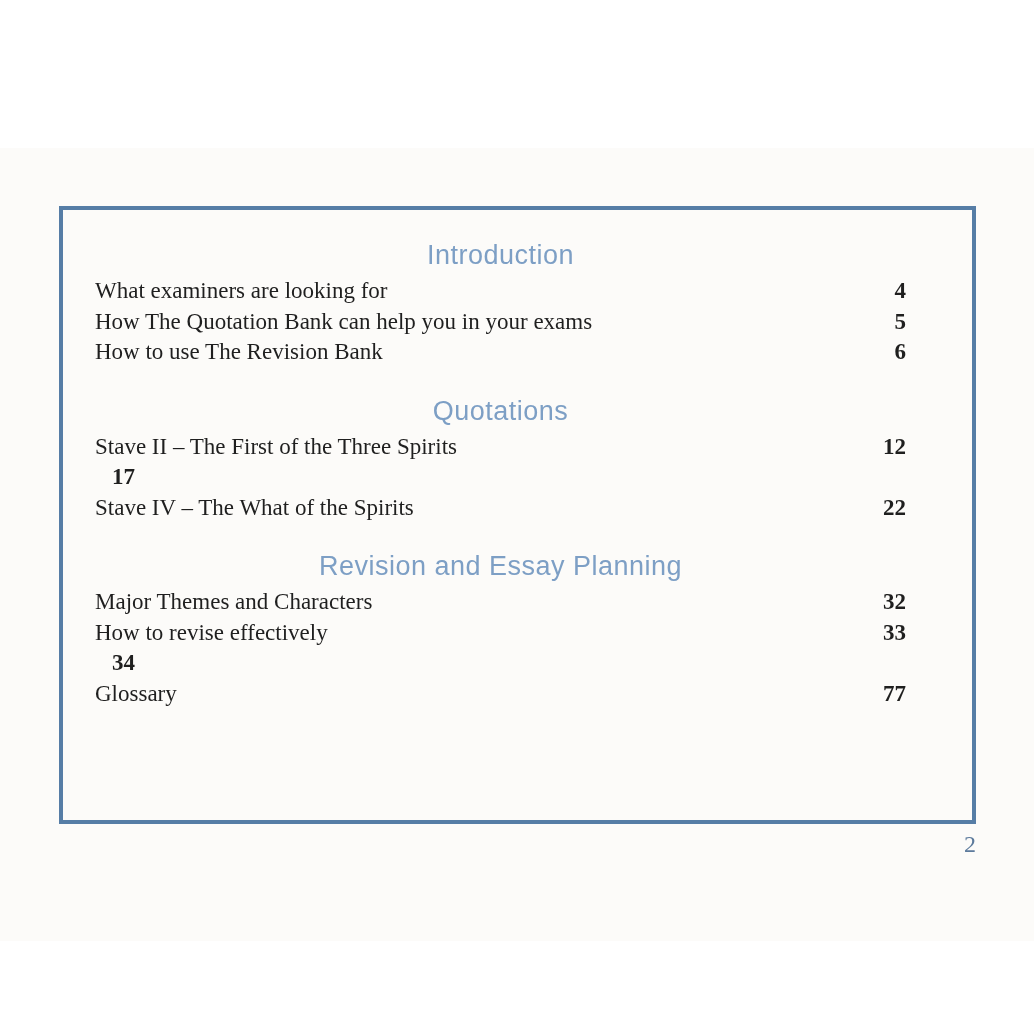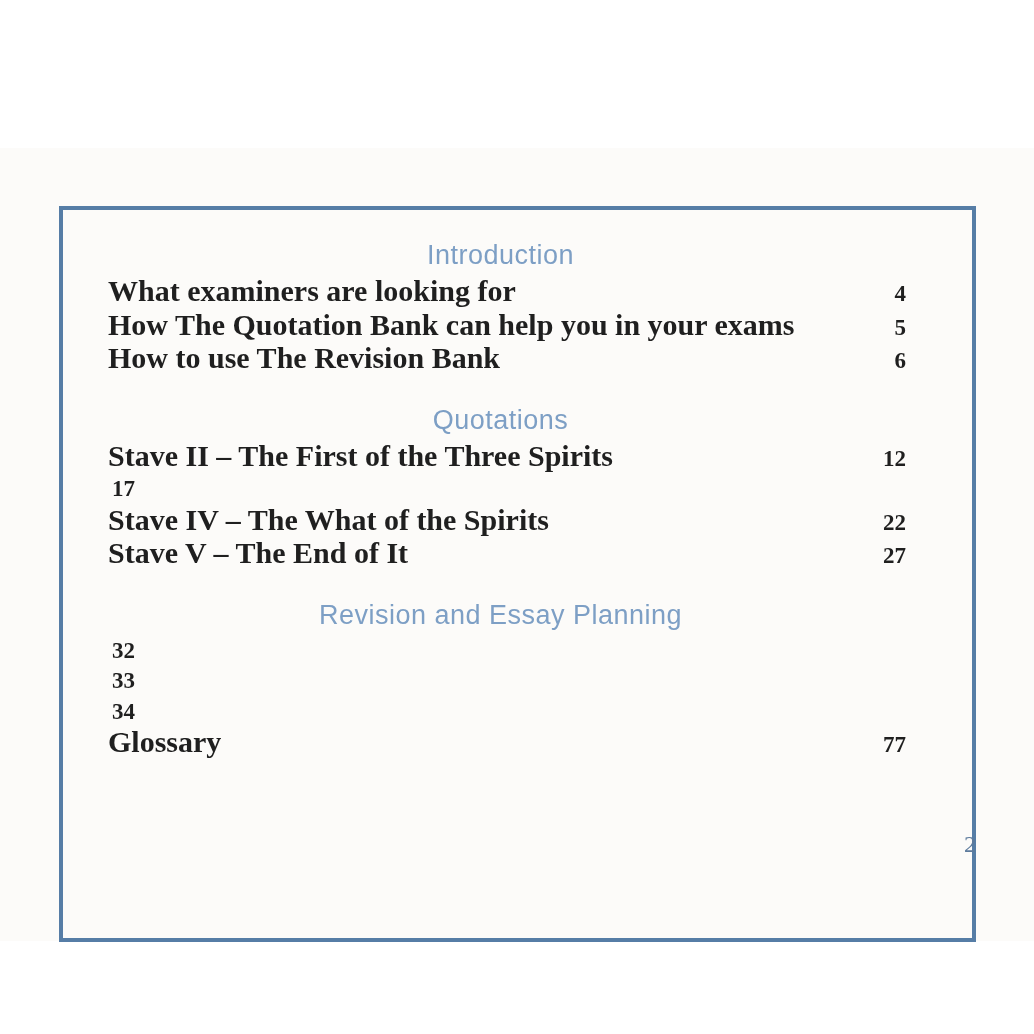--- a/index.html
+++ b/index.html
@@ -12,21 +12,21 @@
   *{margin:0;padding:0;box-sizing:border-box;}
   html,body{width:1034px;height:1034px;background:#ffffff;overflow:hidden;}
   body{position:relative;font-family:"Liberation Serif", serif;}
 
   .page-band{
     position:absolute;left:0;top:148px;width:1034px;height:793px;
     background:var(--page-bg);
   }
 
   .toc-box{
-    position:absolute;left:59px;top:206px;width:917px;height:736px;
+    position:absolute;left:59px;top:206px;width:917px;height:618px;
     border:4px solid var(--border-color);
     background:transparent;
     padding:28px 66px 0 32px;
   }
 
   .toc-section{margin:0;}
   .toc-section + .toc-section{margin-top:26px;}
 
   .section-heading{
     font-family:"Liberation Sans", sans-serif;
@@ -40,25 +40,24 @@
   }
 
   .toc-row{
     display:flex;
     justify-content:space-between;
     align-items:baseline;
     line-height:30.5px;
   }
   .entry-title{
     font-family:"Liberation Serif", serif;
-    font-weight:700;
-    font-size:30px;
+    font-weight:400;
+    font-size:23px;
     color:var(--entry-color);
     white-space:nowrap;
-    margin-left:13px;
   }
   .entry-page{
     font-family:"Liberation Serif", serif;
     font-weight:700;
     font-size:23px;
     color:var(--entry-color);
     text-align:right;
     min-width:40px;
   }
 
@@ -109,35 +108,33 @@
 
   <div class="toc-row">
     <span class="entry-page">17</span>
   </div>
 
   <div class="toc-row">
     <span class="entry-title">Stave IV – The What of the Spirits</span>
     <span class="entry-page">22</span>
   </div>
 
-  <div class="toc-row">
-    <span class="entry-title">Stave V – The End of It</span>
-    <span class="entry-page">27</span>
-  </div>
 </div>
   </div>
 
   <div class="toc-section">
     <div class="section-heading">Revision and Essay Planning</div>
     <div class="section-rows">
   <div class="toc-row">
+    <span class="entry-title">Major Themes and Characters</span>
     <span class="entry-page">32</span>
   </div>
 
   <div class="toc-row">
+    <span class="entry-title">How to revise effectively</span>
     <span class="entry-page">33</span>
   </div>
 
   <div class="toc-row">
     <span class="entry-page">34</span>
   </div>
 
   <div class="toc-row">
     <span class="entry-title">Glossary</span>
     <span class="entry-page">77</span>

